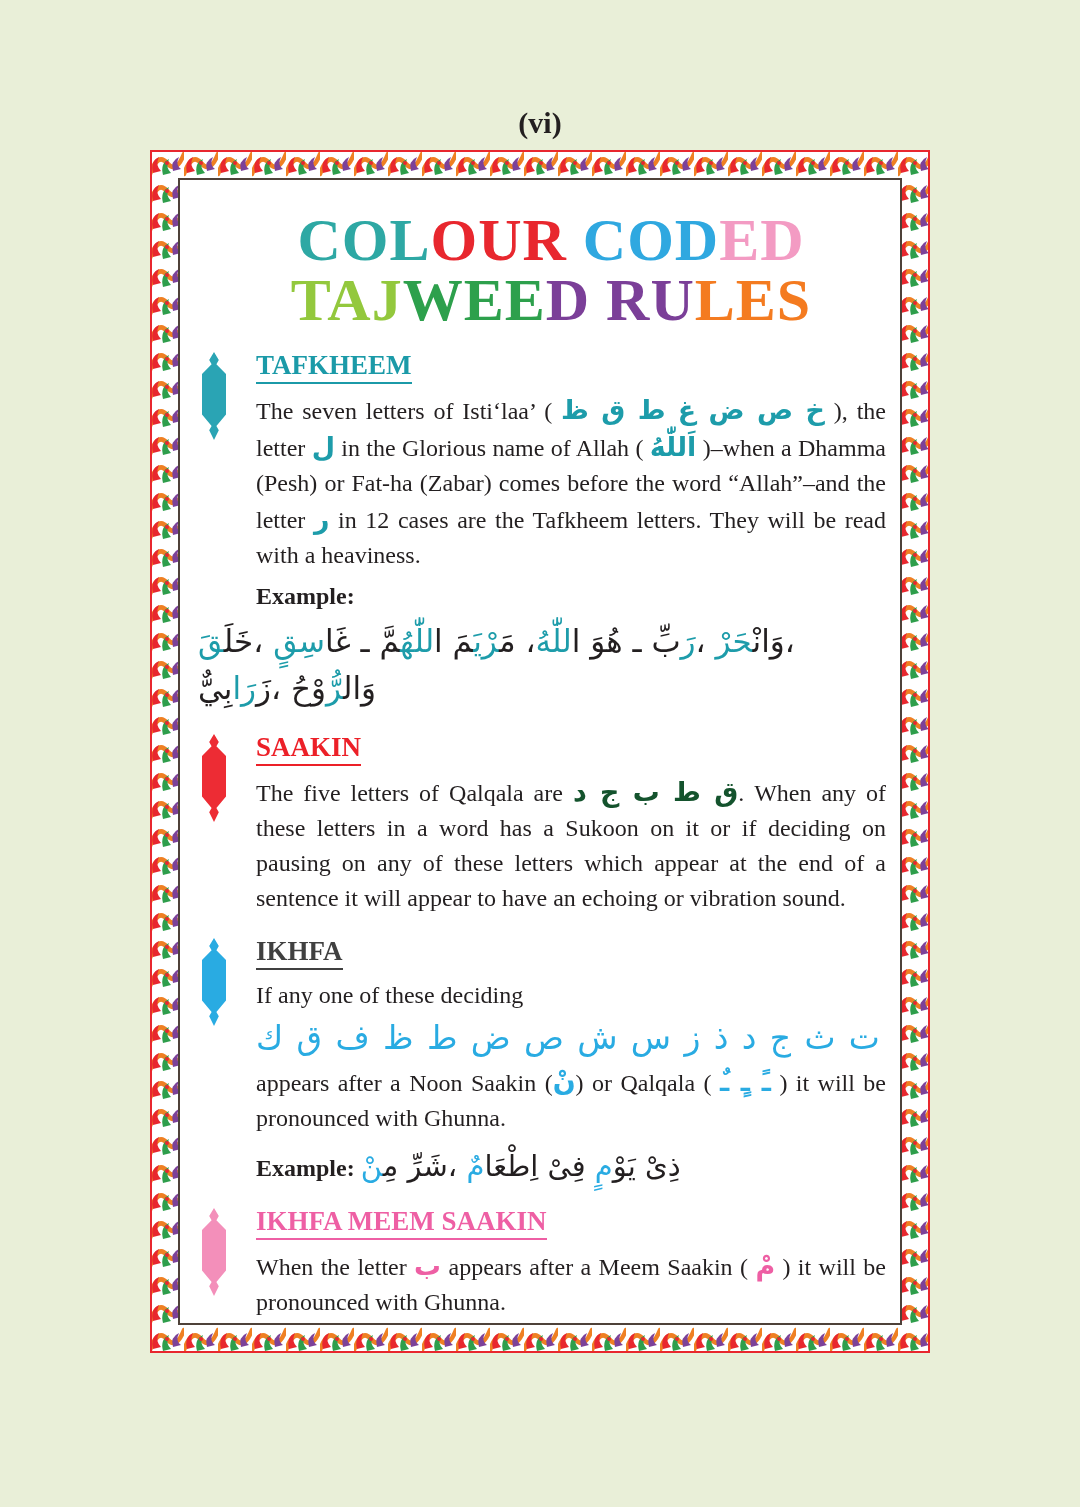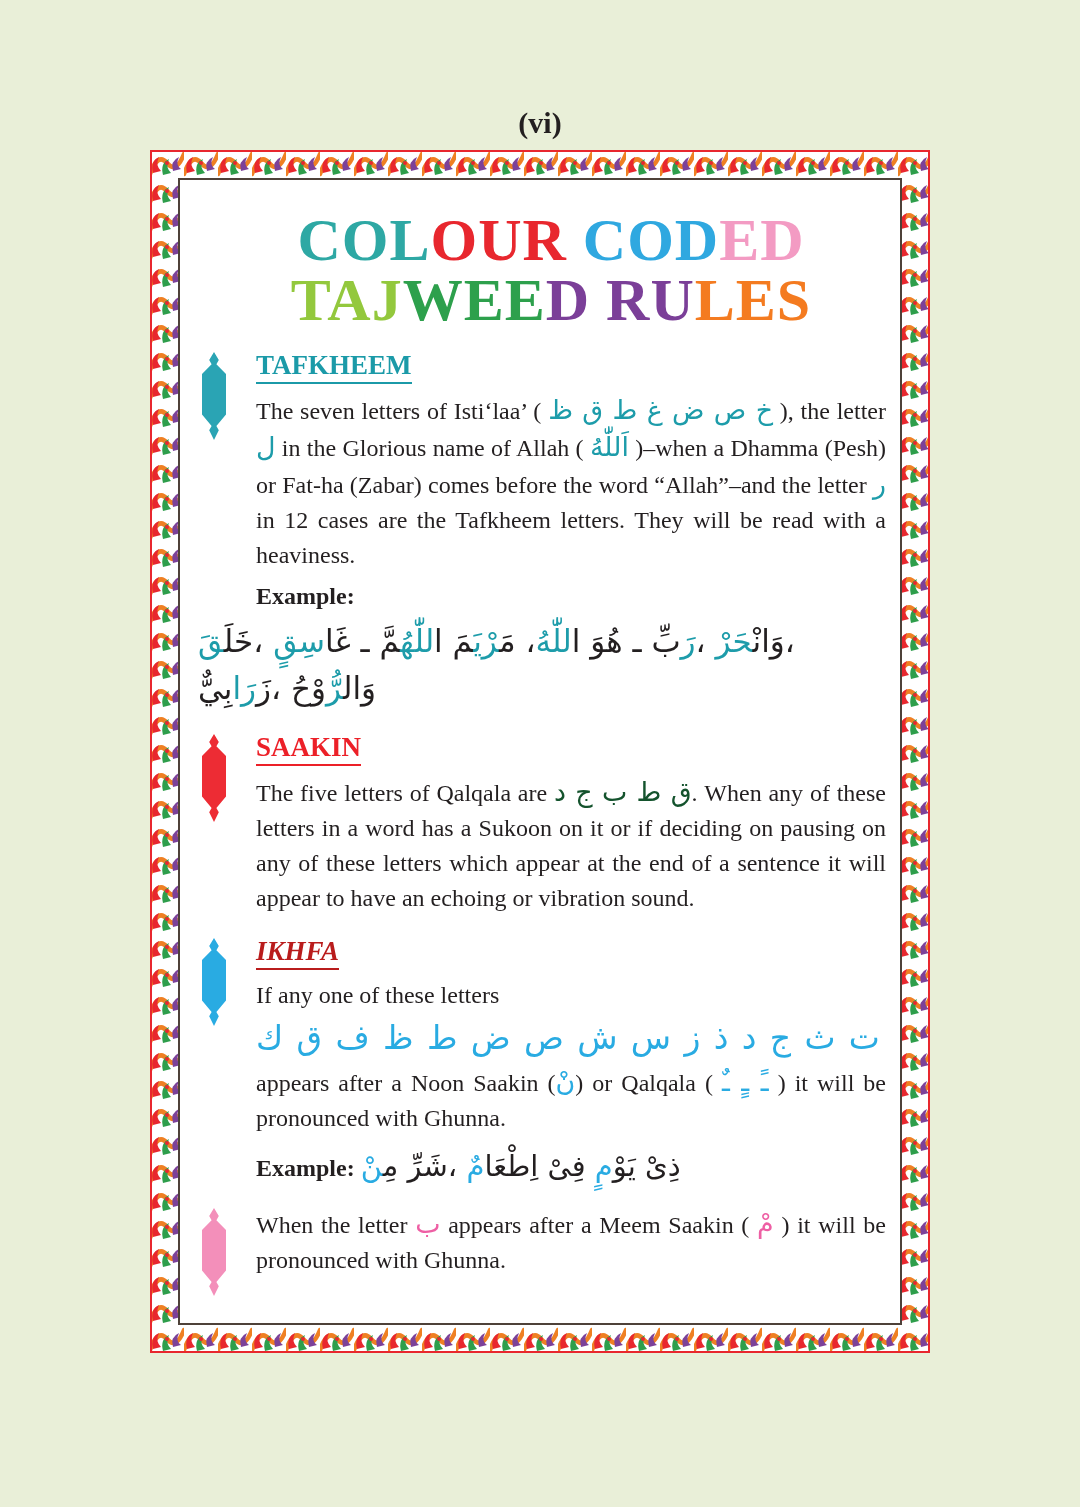--- a/index.html
+++ b/index.html
@@ -35,21 +35,21 @@
     display:inline-block;font-size:27px;font-weight:bold;line-height:30px;
     border-bottom:2px solid currentColor;padding-bottom:2px;margin:0 0 8px 0;
   }
   .body{
     font-size:24px;line-height:35px;text-align:justify;margin:0;
   }
   .intro{font-size:24px;line-height:34px;margin:0;}
   .ar, .word, .sep{
     font-family:"DejaVu Sans",sans-serif;
   }
-  .body .ar{font-size:1.12em;}
+  .body .ar{font-size:1.12em;font-weight:bold;}
   .ar, .word{direction:rtl;unicode-bidi:isolate;}
   .example{font-size:24px;margin:10px 0 0 0;}
   .example .label{font-weight:bold;}
   .arline{font-size:29px;line-height:40px;}
   .arline-block{
     font-size:31px;line-height:46px;margin:8px 0 0 -58px;direction:ltr;
   }
   .letters{
     display:flex;flex-direction:row-reverse;justify-content:space-between;
     font-size:33px;line-height:48px;margin:2px 6px 2px 0;
@@ -94,22 +94,22 @@
     </div>
 
     <div class="section">
       <div class="bullet" style="background: rgb(237, 44, 52);"></div>
       <div class="heading" style="color: rgb(236, 32, 40);">SAAKIN</div>
       <p class="body"><span>The five letters of Qalqala are </span><span class="ar" style="color: #14532d;">ق ط ب ج د</span><span>. When any of these letters in a word has a Sukoon on it or if deciding on pausing on any of these letters which appear at the end of a sentence it will appear to have an echoing or vibration sound.</span></p>
     </div>
 
     <div class="section">
       <div class="bullet" style="background: rgb(41, 171, 226);"></div>
-      <div class="heading" style="color: #b91c1c; font-style: italic;">IKHFA</div>
-      <p class="intro">If any one of these letters</p>
+      <div class="heading" style="color: #404040;">IKHFA</div>
+      <p class="intro">If any one of these deciding</p>
       <div class="letters">
           <span class="ar" style="color: rgb(41, 171, 226);">ت</span>
           <span class="ar" style="color: rgb(41, 171, 226);">ث</span>
           <span class="ar" style="color: rgb(41, 171, 226);">ج</span>
           <span class="ar" style="color: rgb(41, 171, 226);">د</span>
           <span class="ar" style="color: rgb(41, 171, 226);">ذ</span>
           <span class="ar" style="color: rgb(41, 171, 226);">ز</span>
           <span class="ar" style="color: rgb(41, 171, 226);">س</span>
           <span class="ar" style="color: rgb(41, 171, 226);">ش</span>
           <span class="ar" style="color: rgb(41, 171, 226);">ص</span>
@@ -122,18 +122,19 @@
         </div>
       <p class="body"><span>appears after a Noon Saakin (</span><span class="ar" style="color: rgb(41, 171, 226);">نْ</span><span>) or Qalqala ( </span><span class="ar" style="color: rgb(41, 171, 226);">ـً ـٍ ـٌ</span><span> ) it will be pronounced with Ghunna.</span></p>
       <p class="example">
         <span class="label">Example:</span>
         <span class="arline"><span class="word"><span>مِ</span><span style="color: rgb(41, 171, 226);">نْ</span></span><span class="sep"> </span><span class="word"><span>شَرِّ</span></span><span class="sep">، </span><span class="word"><span>اِطْعَا</span><span style="color: rgb(41, 171, 226);">مٌ</span></span><span class="sep"> </span><span class="word"><span>فِىْ</span></span><span class="sep"> </span><span class="word"><span>يَوْ</span><span style="color: rgb(41, 171, 226);">مٍ</span></span><span class="sep"> </span><span class="word"><span>ذِىْ</span></span></span>
       </p>
     </div>
 
     <div class="section">
       <div class="bullet" style="background: rgb(243, 143, 186);"></div>
+      <div class="heading" style="color: rgb(238, 95, 164);">IKHFA MEEM SAAKIN</div>
       <p class="body"><span>When the letter </span><span class="ar" style="color: rgb(238, 95, 164);">ب</span><span> appears after a Meem Saakin ( </span><span class="ar" style="color: rgb(238, 95, 164);">مْ</span><span> ) it will be pronounced with Ghunna.</span></p>
       
     </div>
 
   </div>
 </div>
 
 </body></html>

